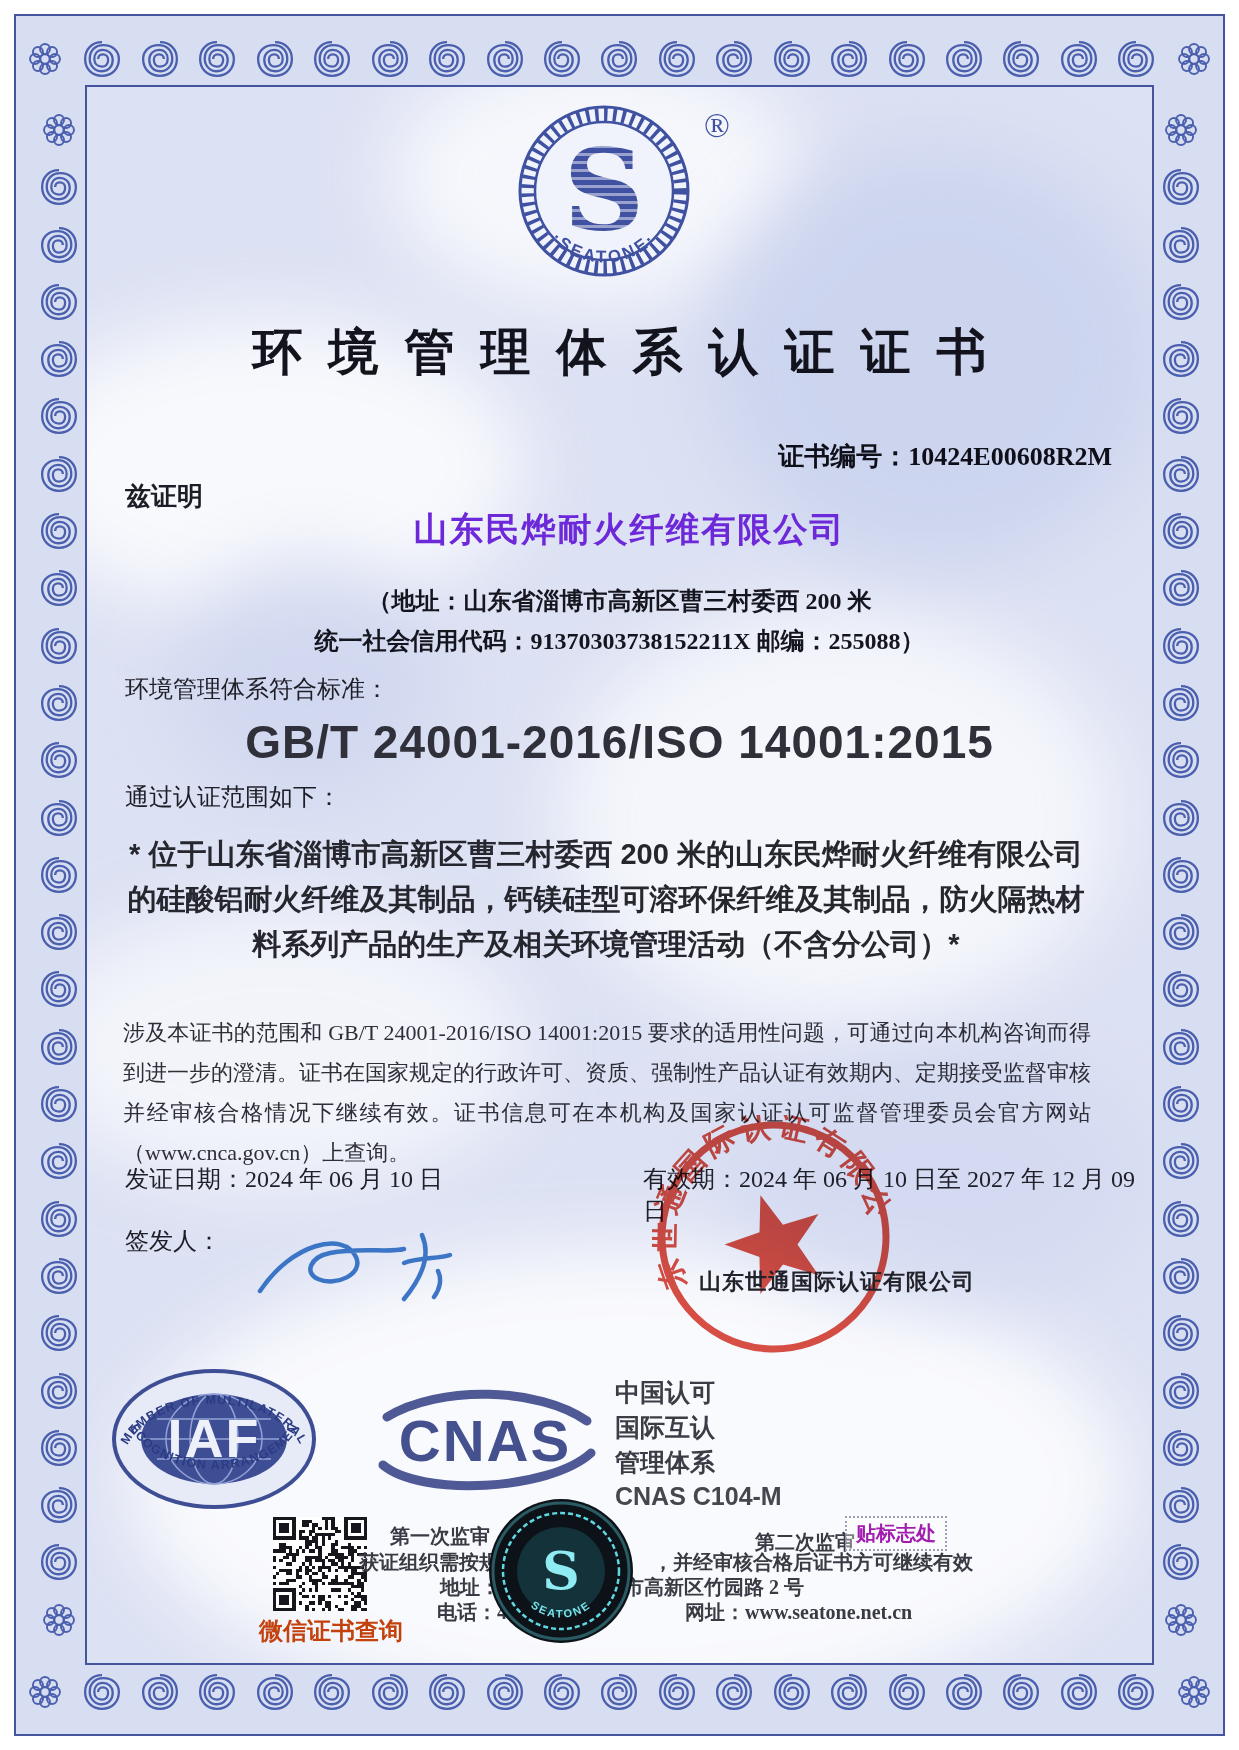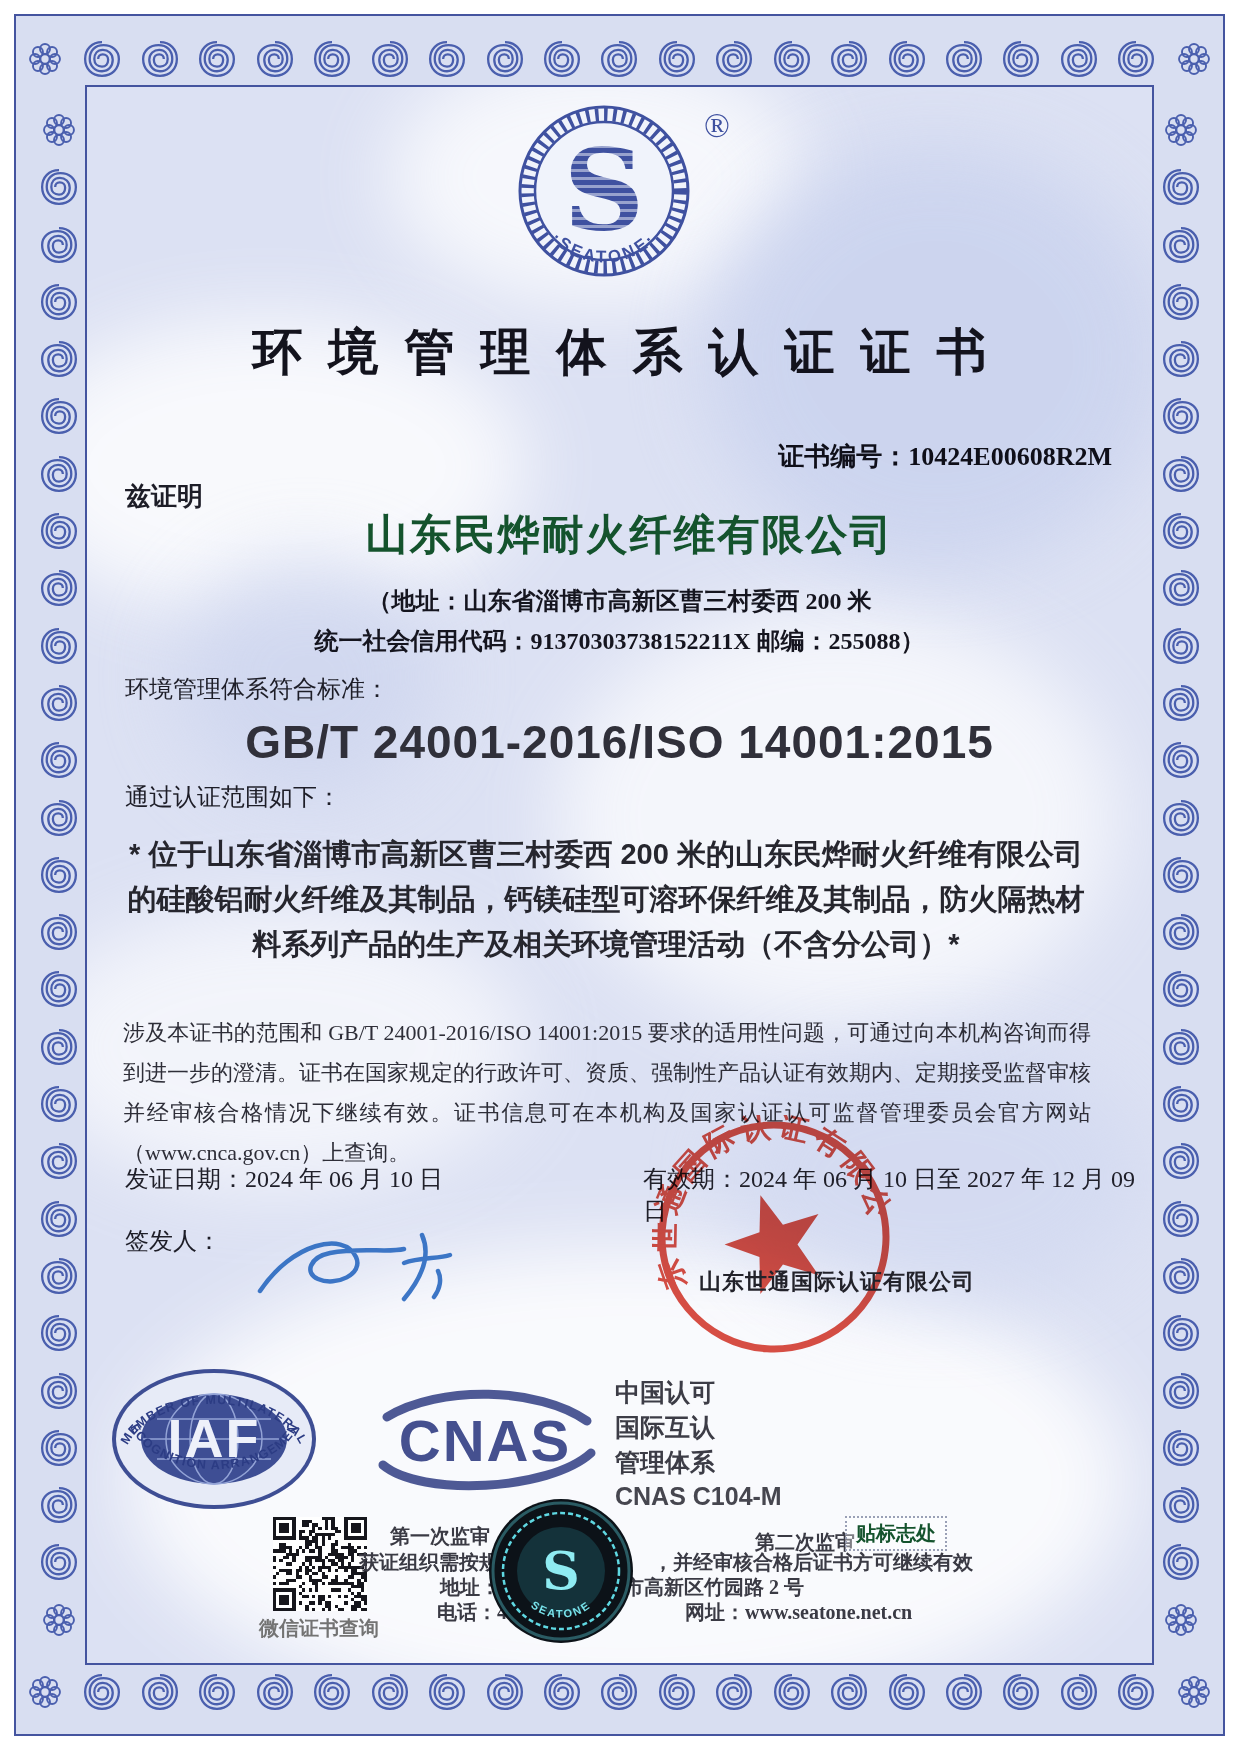--- a/index.html
+++ b/index.html
@@ -12,35 +12,35 @@
   .strip.top{top:0;}.strip.bottom{bottom:0;}
   .strip.left{left:0;}.strip.right{right:0;}
   .content{position:absolute;left:85px;top:85px;right:85px;bottom:85px;
            border:2px solid #44549f;background:#dce1f3;overflow:hidden;}
   .abs{position:absolute;}
   .blob{position:absolute;border-radius:50%;filter:blur(38px);pointer-events:none;}
   .ctr{left:0;right:0;text-align:center;}
   .title{font-size:50px;font-weight:700;letter-spacing:26px;padding-left:26px;color:#13131d;}
   .certno{font-size:26px;font-weight:700;color:#0f0f19;}
   .lbl{font-size:24px;color:#1d1d27;}
-  .company{font-size:42px;font-weight:700;letter-spacing:2px;color:#14532d;padding-left:20px;}
+  .company{font-size:34px;font-weight:700;letter-spacing:2px;color:#6d28d9;padding-left:20px;}
   .addr{font-size:24px;font-weight:600;color:#15151f;}
   .standard{font-family:"Liberation Sans","DejaVu Sans",sans-serif;font-size:46px;font-weight:600;
             letter-spacing:1px;color:#30303a;}
   .scope{font-family:"Liberation Sans","DejaVu Sans",sans-serif;font-size:29px;font-weight:700;
          line-height:45px;text-align:center;color:#26262e;}
   .disclaimer{font-size:22px;line-height:40px;text-align:justify;color:#2e2e38;font-weight:500;}
   .dateline{font-size:24px;color:#20202a;}
   .issuer{font-size:22px;font-weight:600;letter-spacing:1px;color:#22222a;z-index:5;}
   .accr-zh{font-size:25px;font-weight:700;line-height:35px;color:#3c3c46;}
   .accr-en{font-family:"Liberation Sans","DejaVu Sans",sans-serif;font-size:25px;font-weight:700;
            line-height:33px;color:#46464f;}
   .foot{font-size:20px;font-weight:600;color:#3a3a44;white-space:nowrap;}
-  .stickerbox{border:2px dotted #9aa0b6;padding:2px 9px;color:#14532d;background:rgba(255,255,255,.35);}
-  .qrcaption{font-family:"Liberation Sans","DejaVu Sans",sans-serif;font-size:20px;font-weight:700;color:#737373;}
+  .stickerbox{border:2px dotted #9aa0b6;padding:2px 9px;color:#a21caf;background:rgba(255,255,255,.35);}
+  .qrcaption{font-family:"Liberation Sans","DejaVu Sans",sans-serif;font-size:24px;font-weight:700;color:#c2410c;}
   svg{display:block;}
 </style>
 </head>
 <body>
 
 <div class="page">
 
   <div class="frame">
     <div class="strip h top">
         <svg width="46" height="46" viewBox="0 0 60 60">

